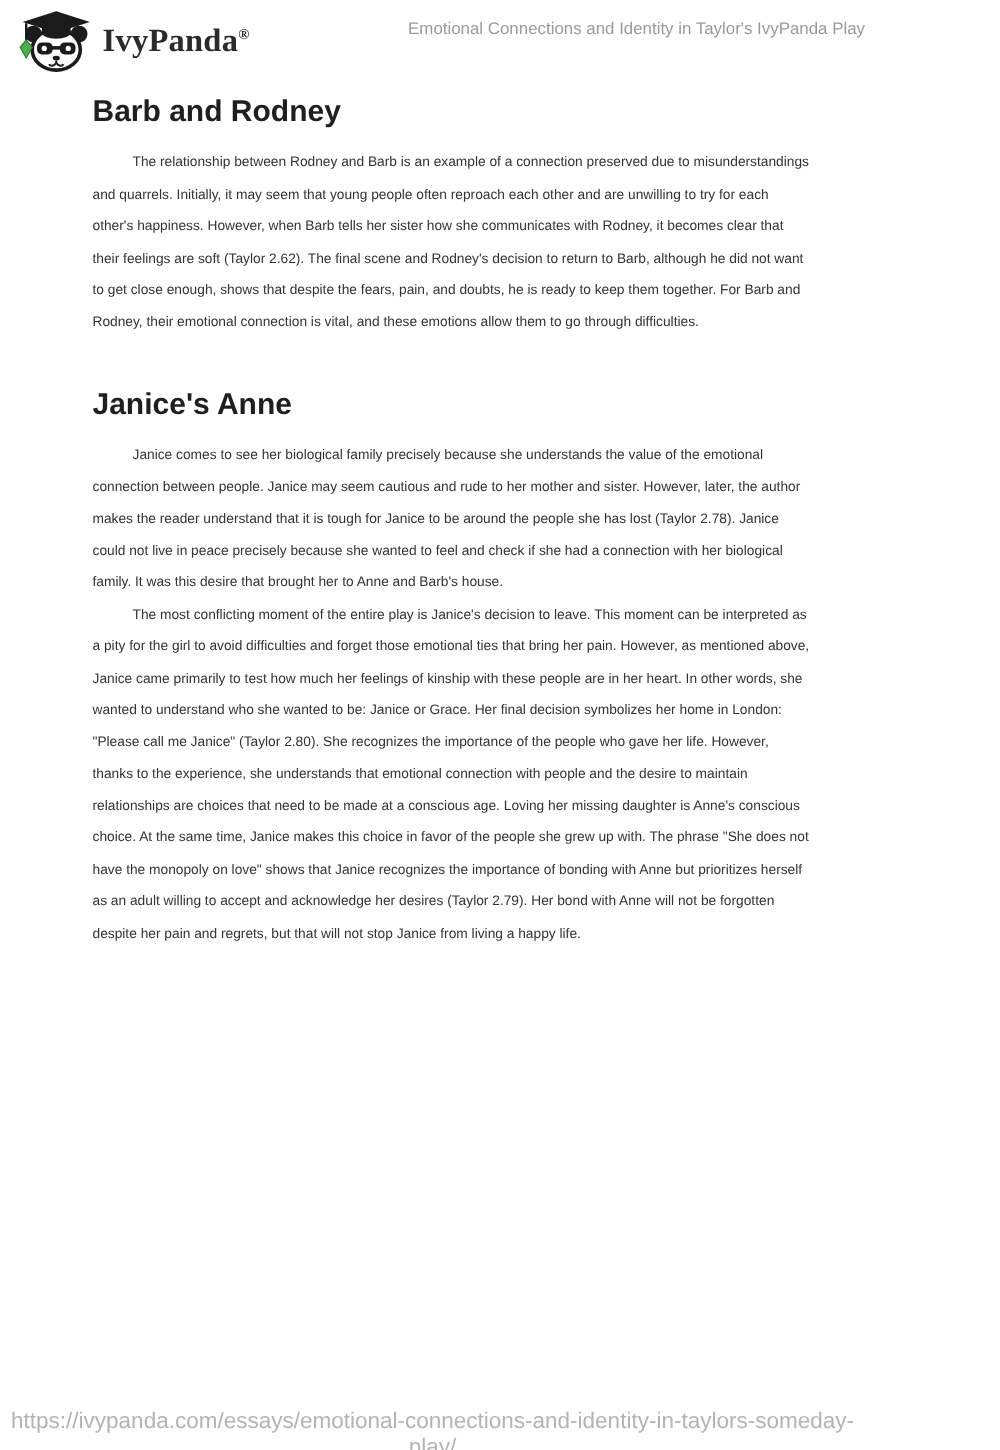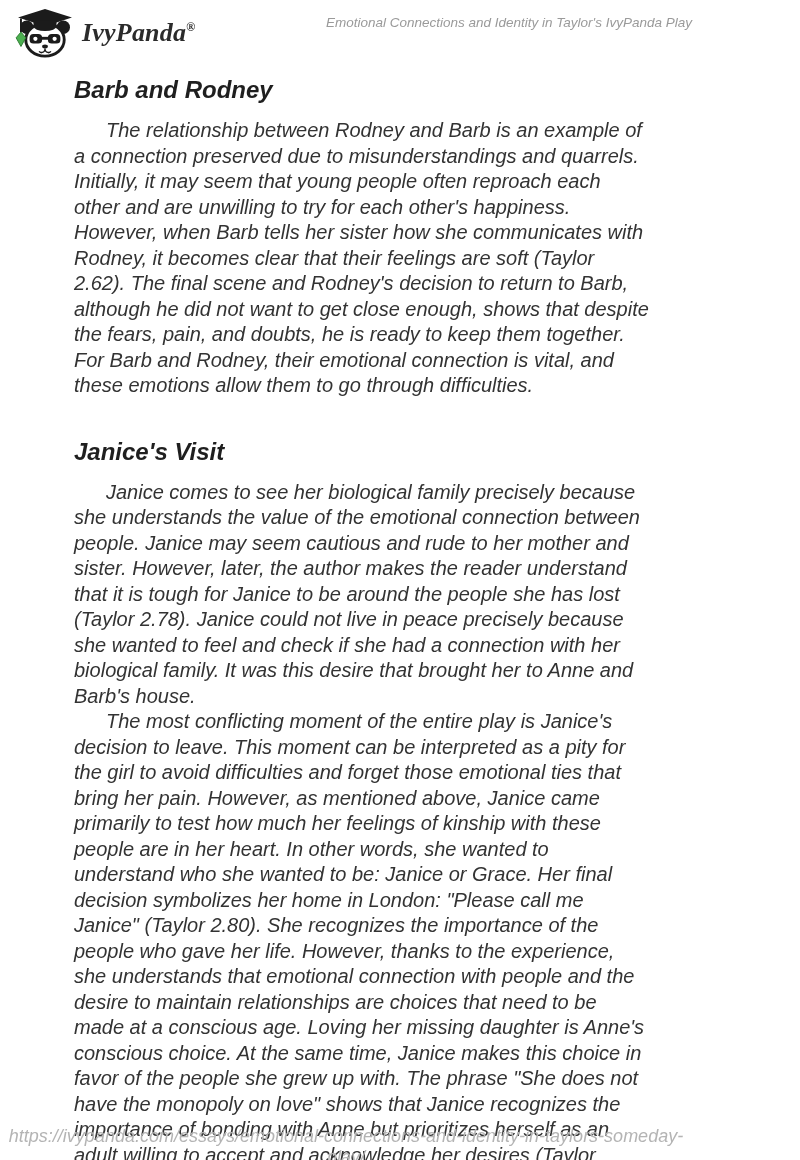--- a/index.html
+++ b/index.html
@@ -4,21 +4,20 @@
 <style>
   * { margin: 0; padding: 0; box-sizing: border-box; }
   html, body { background: #ffffff; }
   .page {
     position: relative;
     width: 724px;
     height: 1160px;
     background: #ffffff;
     font-family: "Liberation Sans", sans-serif;
     overflow: hidden;
-    font-style: italic;
   }
   
   .page-header {
     position: relative;
     height: 64px;
   }
   .logo {
     position: absolute;
     left: 14px;
     top: 8px;
@@ -52,21 +51,21 @@
   }
   .content h2 {
     font-size: 24px;
     line-height: 30px;
     font-weight: 700;
     color: #1f1f1f;
     margin: 38px 0 13px 0;
   }
   .content h2:first-child { margin-top: 0; }
   .content p {
-    font-size: 20px;
+    font-size: 11px;
     line-height: 25.5px;
     text-indent: 32px;
     color: #333333;
   }
   
   .page-footer {
     position: absolute;
     right: 32px;
     top: 1126px;
     font-size: 18px;
@@ -100,21 +99,21 @@
       </svg>
       <span class="logo-text"><span>IvyPanda</span><sup>®</sup></span>
     </div>
     <div class="doc-title">Emotional Connections and Identity in Taylor's IvyPanda Play</div>
   </header>
 
   <main class="content">
     <h2>Barb and Rodney</h2>
     <p>The relationship between Rodney and Barb is an example of a connection preserved due to misunderstandings and quarrels. Initially, it may seem that young people often reproach each other and are unwilling to try for each other's happiness. However, when Barb tells her sister how she communicates with Rodney, it becomes clear that their feelings are soft (Taylor 2.62). The final scene and Rodney's decision to return to Barb, although he did not want to get close enough, shows that despite the fears, pain, and doubts, he is ready to keep them together. For Barb and Rodney, their emotional connection is vital, and these emotions allow them to go through difficulties.</p>
 
-    <h2>Janice's Visit</h2>
+    <h2>Janice's Anne</h2>
     <p>Janice comes to see her biological family precisely because she understands the value of the emotional connection between people. Janice may seem cautious and rude to her mother and sister. However, later, the author makes the reader understand that it is tough for Janice to be around the people she has lost (Taylor 2.78). Janice could not live in peace precisely because she wanted to feel and check if she had a connection with her biological family. It was this desire that brought her to Anne and Barb's house.</p>
 
     <p>The most conflicting moment of the entire play is Janice's decision to leave. This moment can be interpreted as a pity for the girl to avoid difficulties and forget those emotional ties that bring her pain. However, as mentioned above, Janice came primarily to test how much her feelings of kinship with these people are in her heart. In other words, she wanted to understand who she wanted to be: Janice or Grace. Her final decision symbolizes her home in London: "Please call me Janice" (Taylor 2.80). She recognizes the importance of the people who gave her life. However, thanks to the experience, she understands that emotional connection with people and the desire to maintain relationships are choices that need to be made at a conscious age. Loving her missing daughter is Anne's conscious choice. At the same time, Janice makes this choice in favor of the people she grew up with. The phrase "She does not have the monopoly on love" shows that Janice recognizes the importance of bonding with Anne but prioritizes herself as an adult willing to accept and acknowledge her desires (Taylor 2.79). Her bond with Anne will not be forgotten despite her pain and regrets, but that will not stop Janice from living a happy life.</p>
   </main>
 
   <footer class="page-footer">
     <span>https://ivypanda.com/essays/emotional-connections-and-identity-in-taylors-someday-play/</span>
   </footer>
 
 </div>

